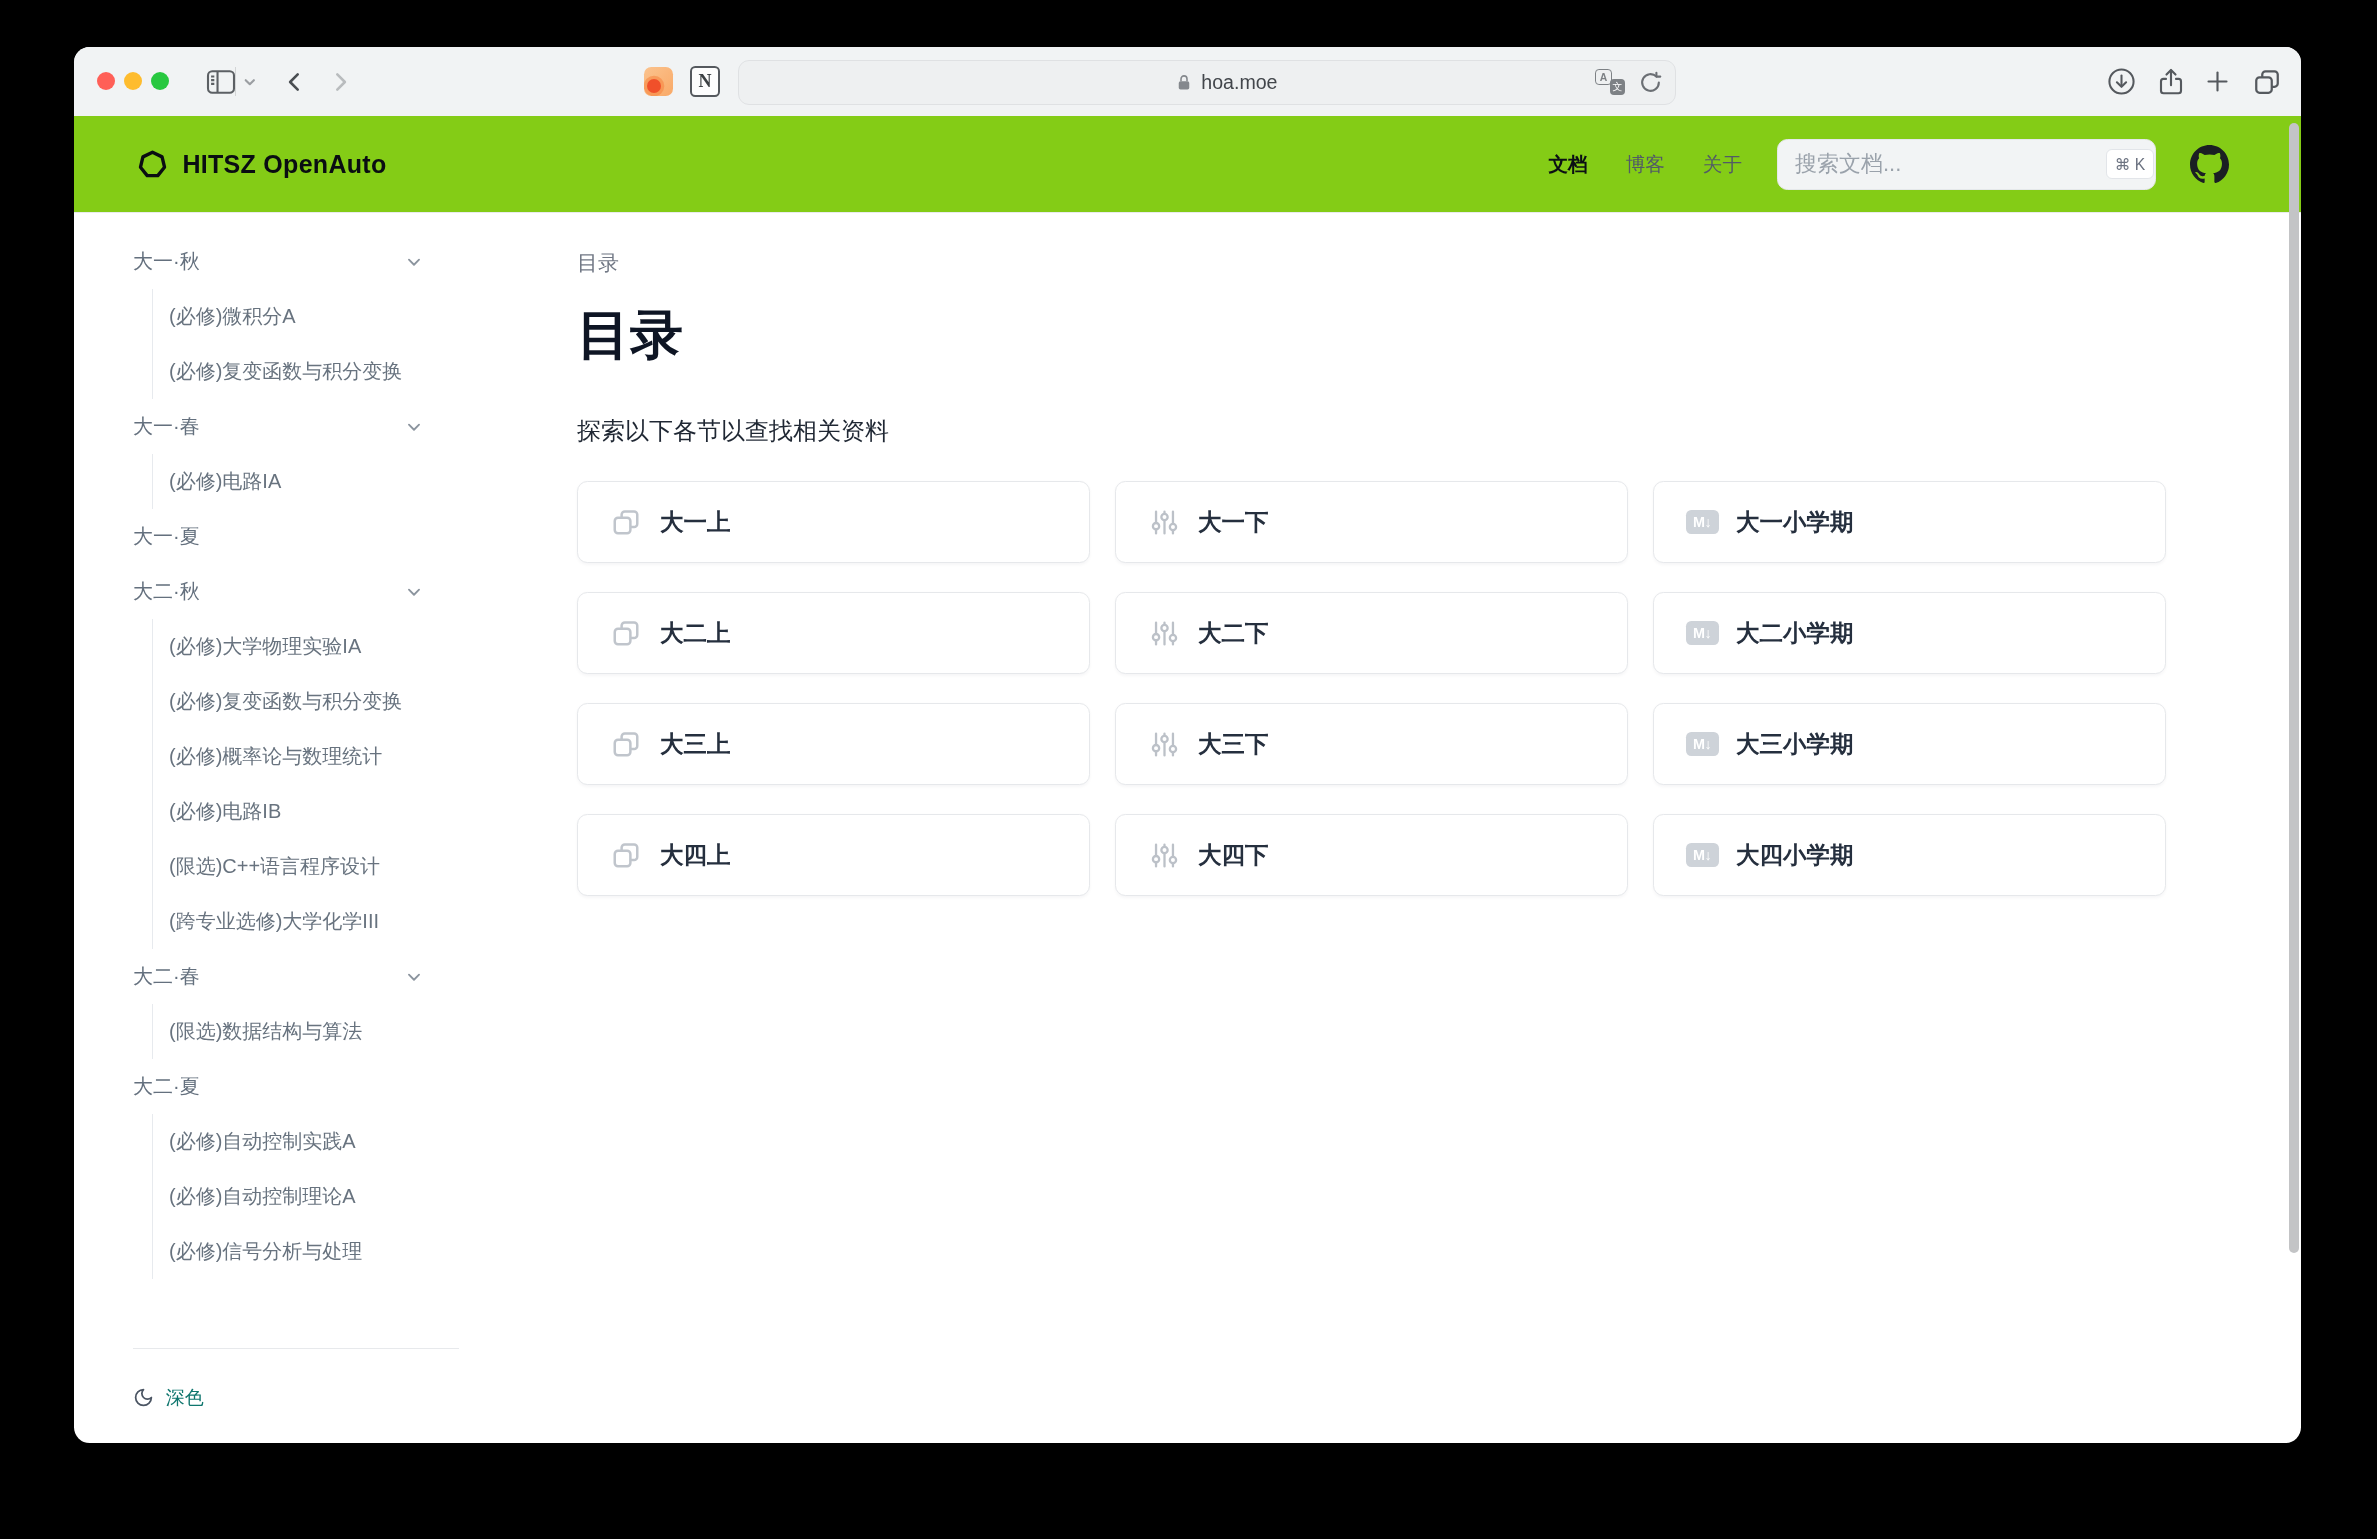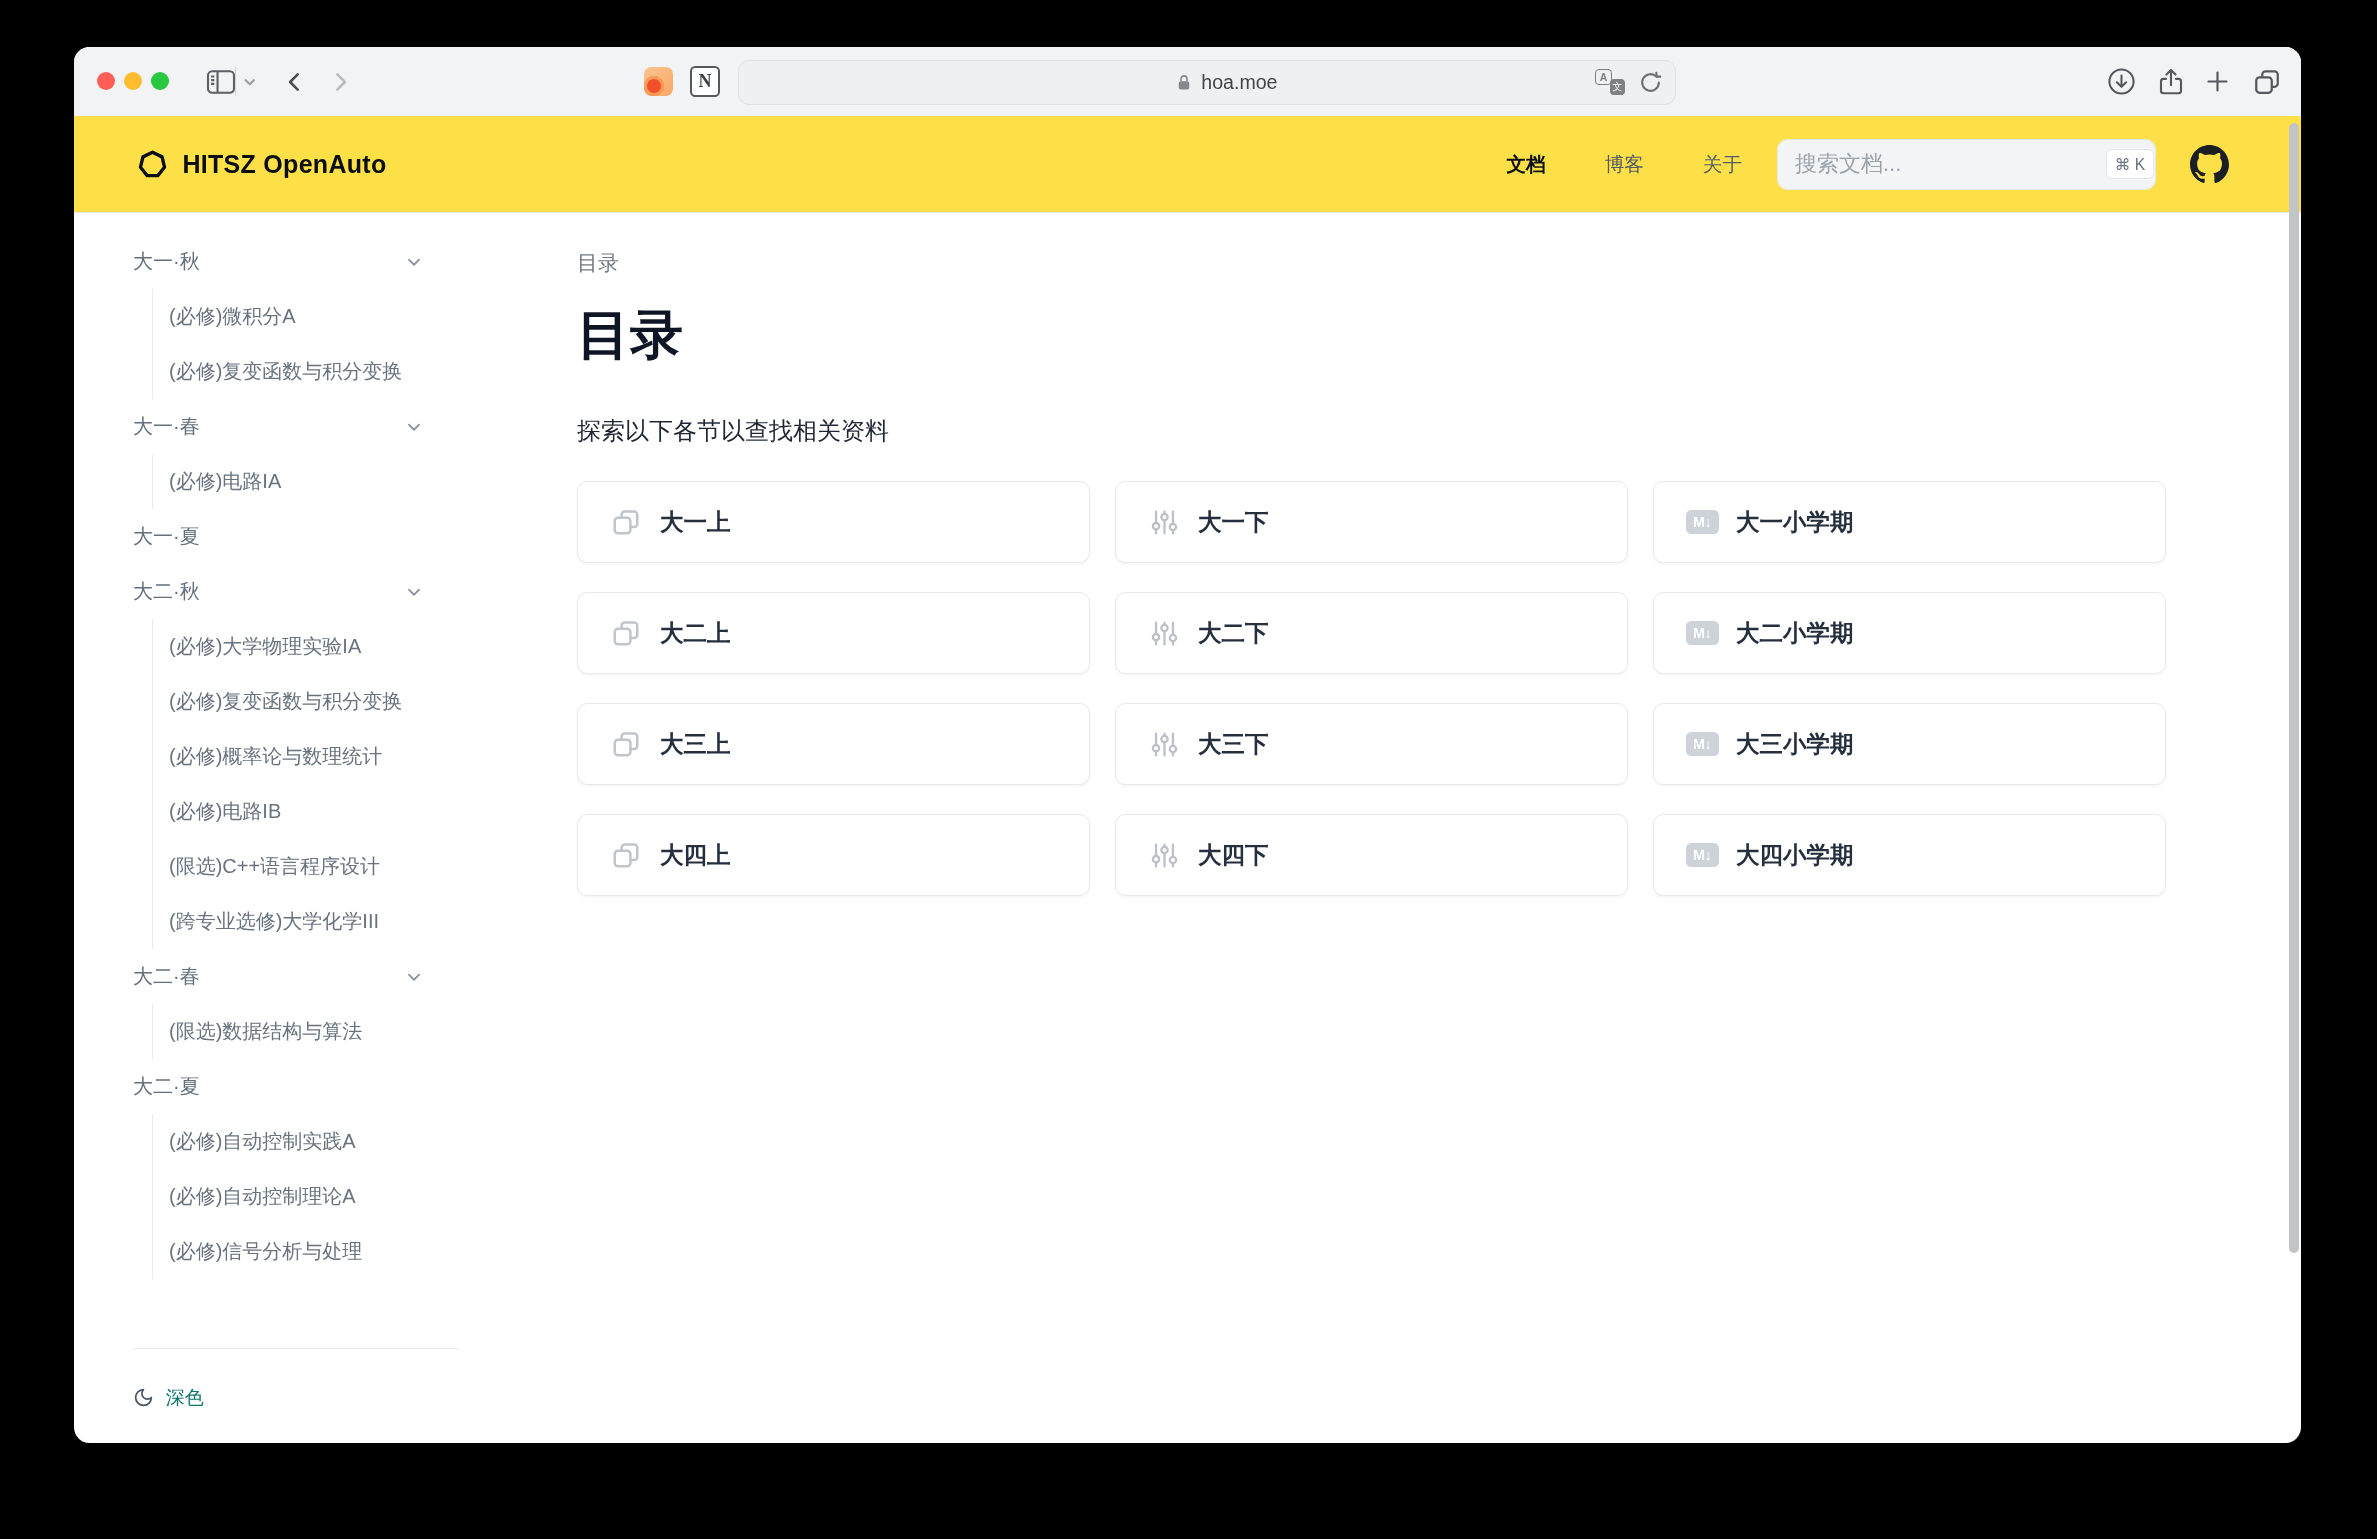--- a/index.html
+++ b/index.html
@@ -11,27 +11,27 @@
   .traffic{position:absolute;left:23px;top:25.4px;display:flex;gap:9px;}
   .dot{width:18px;height:18px;border-radius:50%;}
   .tb-ic{position:absolute;top:0;height:69px;display:flex;align-items:center;justify-content:center;}
   .tb-sep{position:absolute;left:161px;top:20px;width:1.3px;height:29px;background:#d3d5d6;}
   .urlbar{position:absolute;left:664px;top:13px;width:897px;height:43px;background:#eef0f1;
     border:0.7px solid #dfe1e3;border-radius:11px;display:flex;align-items:center;justify-content:center;padding-left:39px;}
   .url-center{display:flex;align-items:center;gap:7.8px;}
   .url-text{font-size:19.6px;color:#42464b;}
   .url-right{position:absolute;right:11.7px;top:0;height:42px;display:flex;align-items:center;gap:13px;}
   
-  .site-header{position:absolute;left:0;top:69px;right:0;height:96px;background:#fde047;
+  .site-header{position:absolute;left:0;top:69px;right:0;height:96px;background:#84cc16;
     border-bottom:0.7px solid #e9ebed;display:flex;align-items:center;}
   .brand{display:flex;align-items:center;gap:14.4px;margin-left:63px;}
   .brand-name{font-size:25px;font-weight:700;color:#0a0d12;letter-spacing:0.3px;}
   .spacer{flex:1;}
   .hnav{display:flex;align-items:center;gap:38px;font-size:19.6px;color:#525b66;}
-  .nav-item{cursor:pointer;margin-left:21px;}
+  .nav-item{cursor:pointer;}
   .nav-item.active{color:#0b0f14;font-weight:700;}
   .searchbox{margin-left:35px;width:379px;height:51px;background:#f2f4f5;border:0.7px solid #e5e8ea;
     border-radius:10.4px;display:flex;align-items:center;padding:0 1px 0 17px;box-sizing:border-box;}
   .search-ph{font-size:22px;color:#9aa2ab;flex:1;}
   .kbd{background:#fff;border:0.7px solid #e2e5e9;border-radius:5.9px;font-size:15.7px;color:#6b7280;
     padding:4.6px 7.8px;white-space:nowrap;}
   .gh{margin:0 72px 0 34px;width:39px;height:39px;}
   
   .sidebar{position:absolute;left:59px;top:187px;width:326px;}
   .sb-section{height:55px;display:flex;align-items:center;font-size:20px;color:#64707e;cursor:pointer;}

